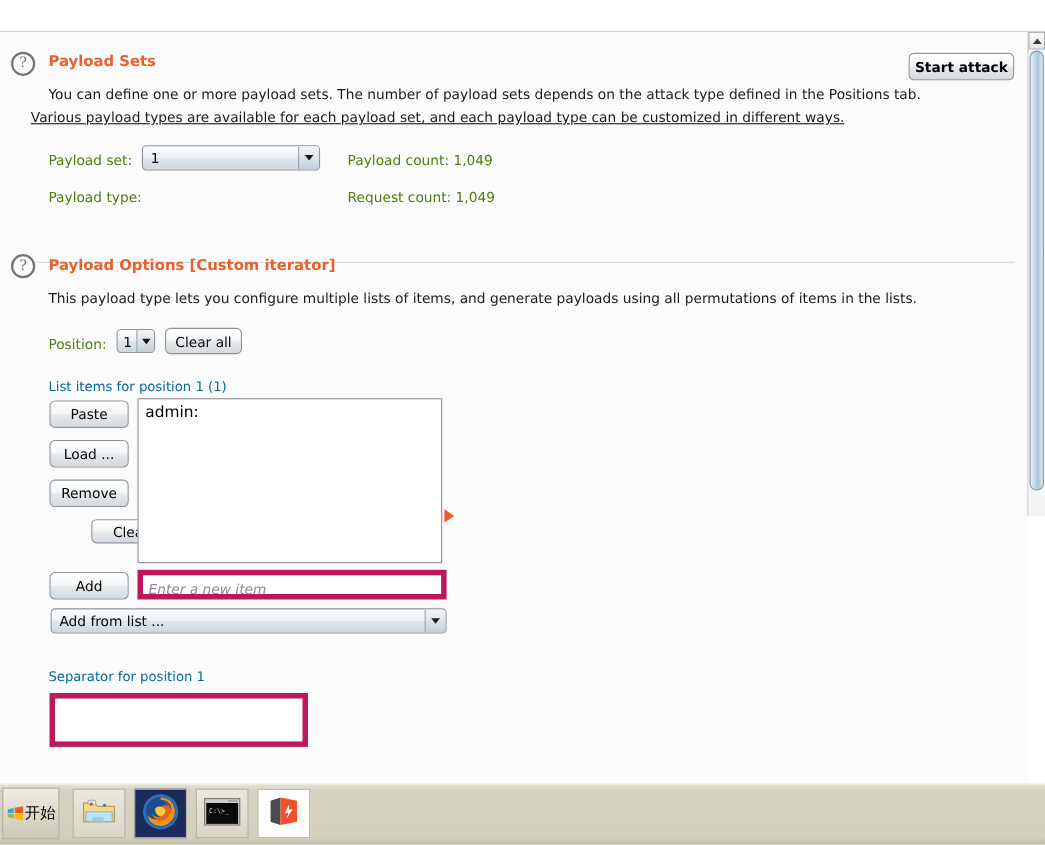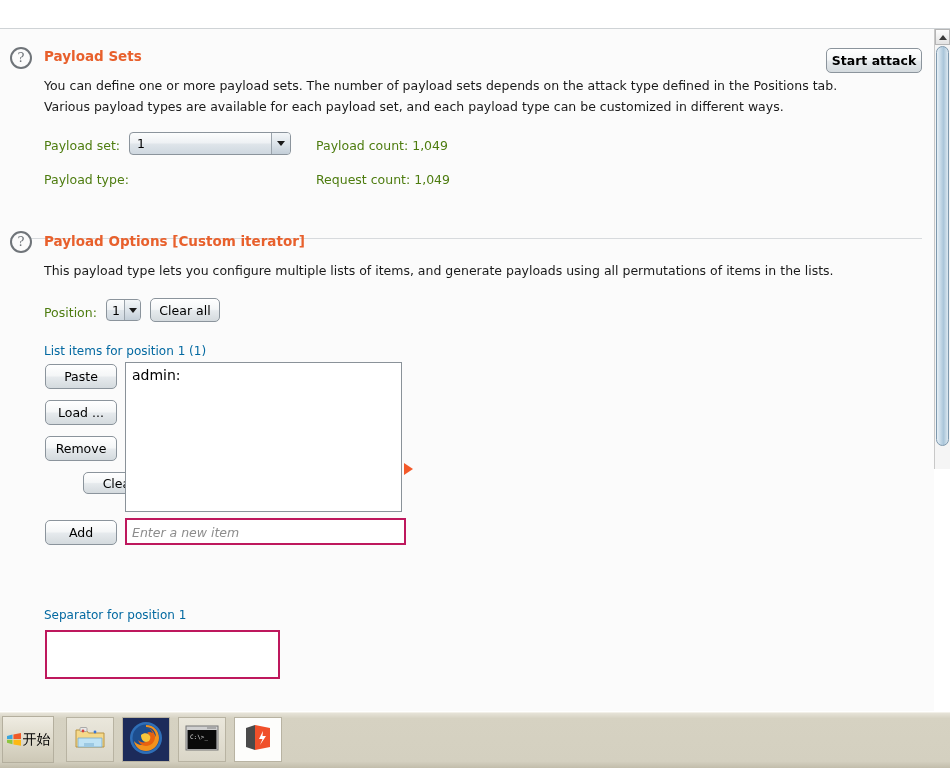--- a/index.html
+++ b/index.html
@@ -118,21 +118,21 @@
     font-size: 12.5px; color: #000;
     text-align: center;
     white-space: nowrap;
     display: flex; align-items: center; justify-content: center;
   }
   .btn.bold { font-weight: bold; }
 
   
   .tinput {
     position: absolute;
-    border: 2px solid #be185d;
+    border: 5px solid #be185d;
     background: #ffffff;
     font-size: 12.5px; color: #000;
     padding: 3px 5px;
     overflow: hidden;
   }
   .tinput.placeholder { color: #8d8d8d; font-style: italic; }
   .listbox {
     position: absolute;
     border: 1px solid #8a9299;
     background: #ffffff;
@@ -207,21 +207,21 @@
 
   <div class="panel">
     <div class="panel-inner">
 
       <div class="help-icon" style="left:10px; top:18px;">?</div>
       <div class="section-title" style="left:44px; top:19px;">Payload Sets</div>
 
       <div class="btn bold" style="left:826px; top:19px; width:96px; height:25px;">Start attack</div>
 
       <div class="body-text" style="left:44px; top:49px;">You can define one or more payload sets. The number of payload sets depends on the attack type defined in the Positions tab.</div>
-      <div class="body-text" style="left:44px; top:70px;">Various payload types are available for each payload set, and each payload type can be customized in different ways.</div>
+      <div class="body-text" style="left:28px; top:70px;text-decoration:underline;">Various payload types are available for each payload set, and each payload type can be customized in different ways.</div>
 
       <div class="field-label" style="left:44px; top:109px;">Payload set:</div>
       <div class="combo" style="left:129px; top:103px; width:162px; height:23px;">
         <span class="ctext">1</span>
         <span class="carrow">
             <i></i>
           </span>
       </div>
       <div class="field-label" style="left:316px; top:109px;">Payload count:  1,049</div>
 
@@ -252,20 +252,26 @@
       <div class="btn" style="left:45px; top:443px; width:72px; height:22px;margin-left:38px;">Clear</div>
 
       <div class="listbox" style="left:125px; top:333px; width:277px; height:150px;">
         <div>admin:</div>
       </div>
       <div class="arrow-marker" style="left:404px; top:434px;"></div>
 
       <div class="btn" style="left:45px; top:491px; width:72px; height:25px;">Add</div>
       <div class="tinput placeholder" style="left:125px; top:489px; width:281px; height:27px; line-height:20px;">Enter a new item</div>
 
+      <div class="combo" style="left:46px; top:524px; width:360px; height:23px;">
+        <span class="ctext">Add from list ...</span>
+        <span class="carrow">
+            <i></i>
+          </span>
+      </div>
 
       <div class="sub-label" style="left:44px; top:579px;">Separator for position 1</div>
       <div class="tinput" style="left:45px; top:601px; width:235px; height:49px;"></div>
 
     </div>
 
     <div class="vscroll">
       <div class="trk"></div>
       <div class="sbtn">
           <i></i>

